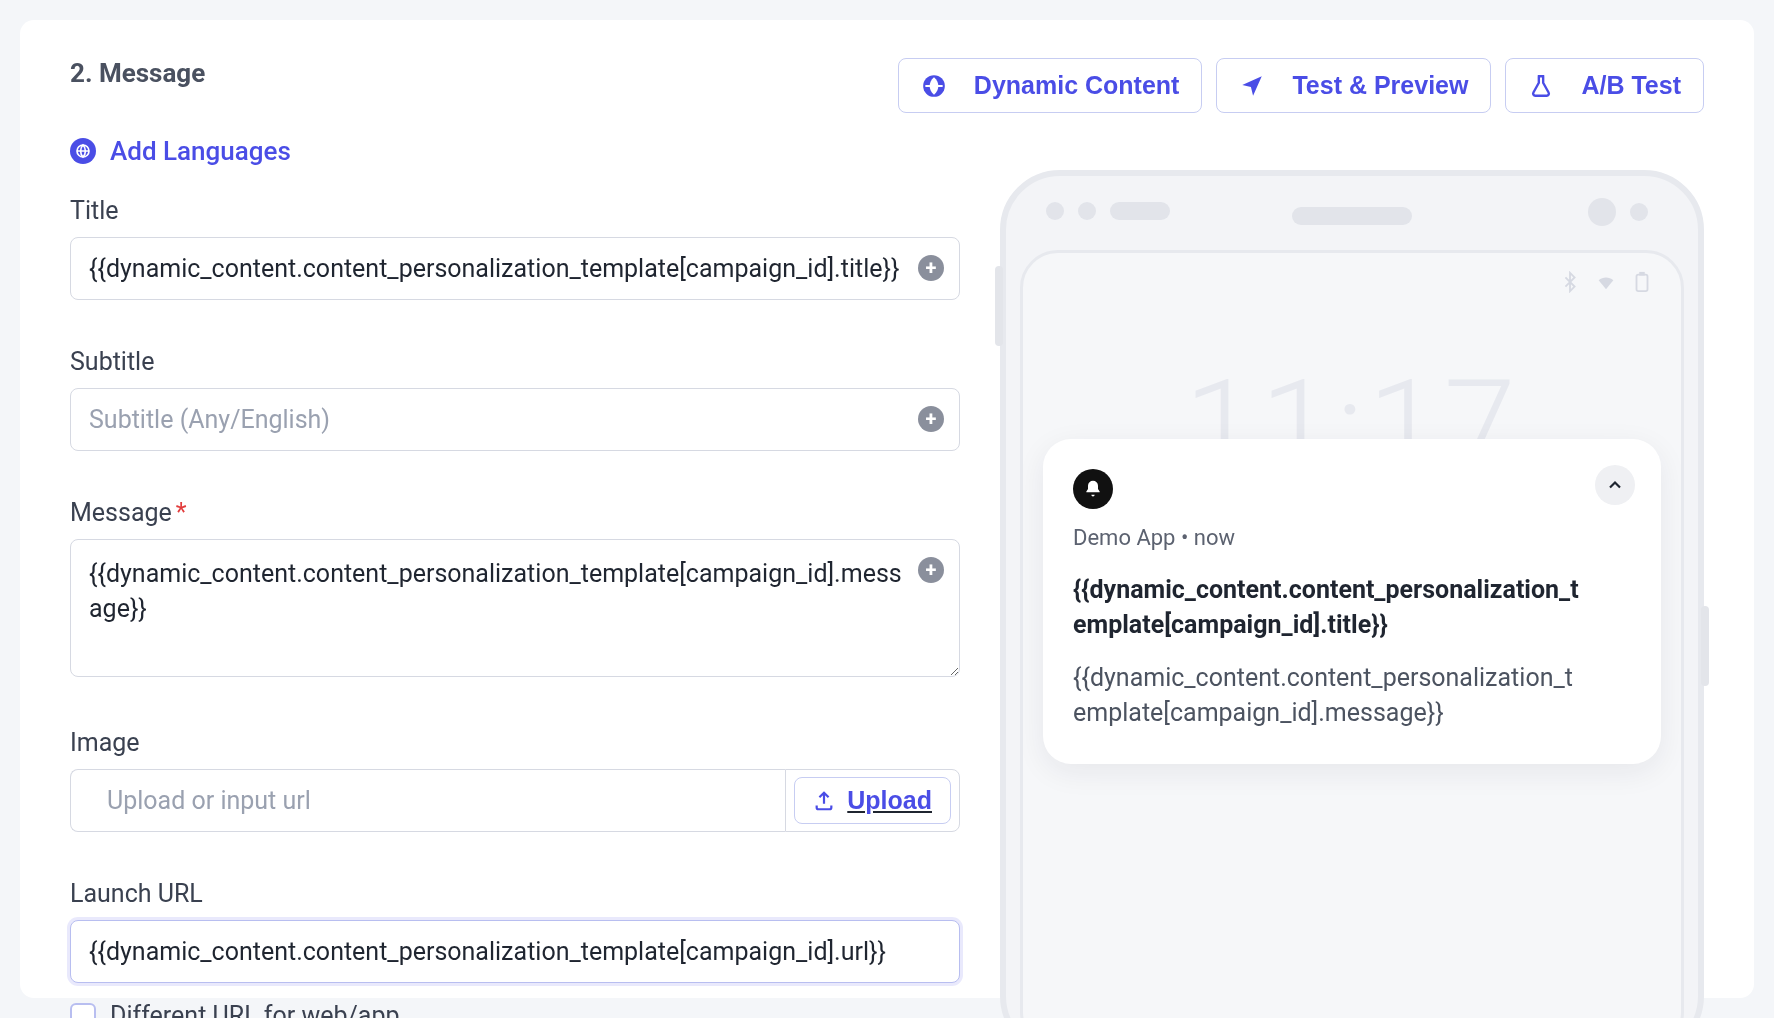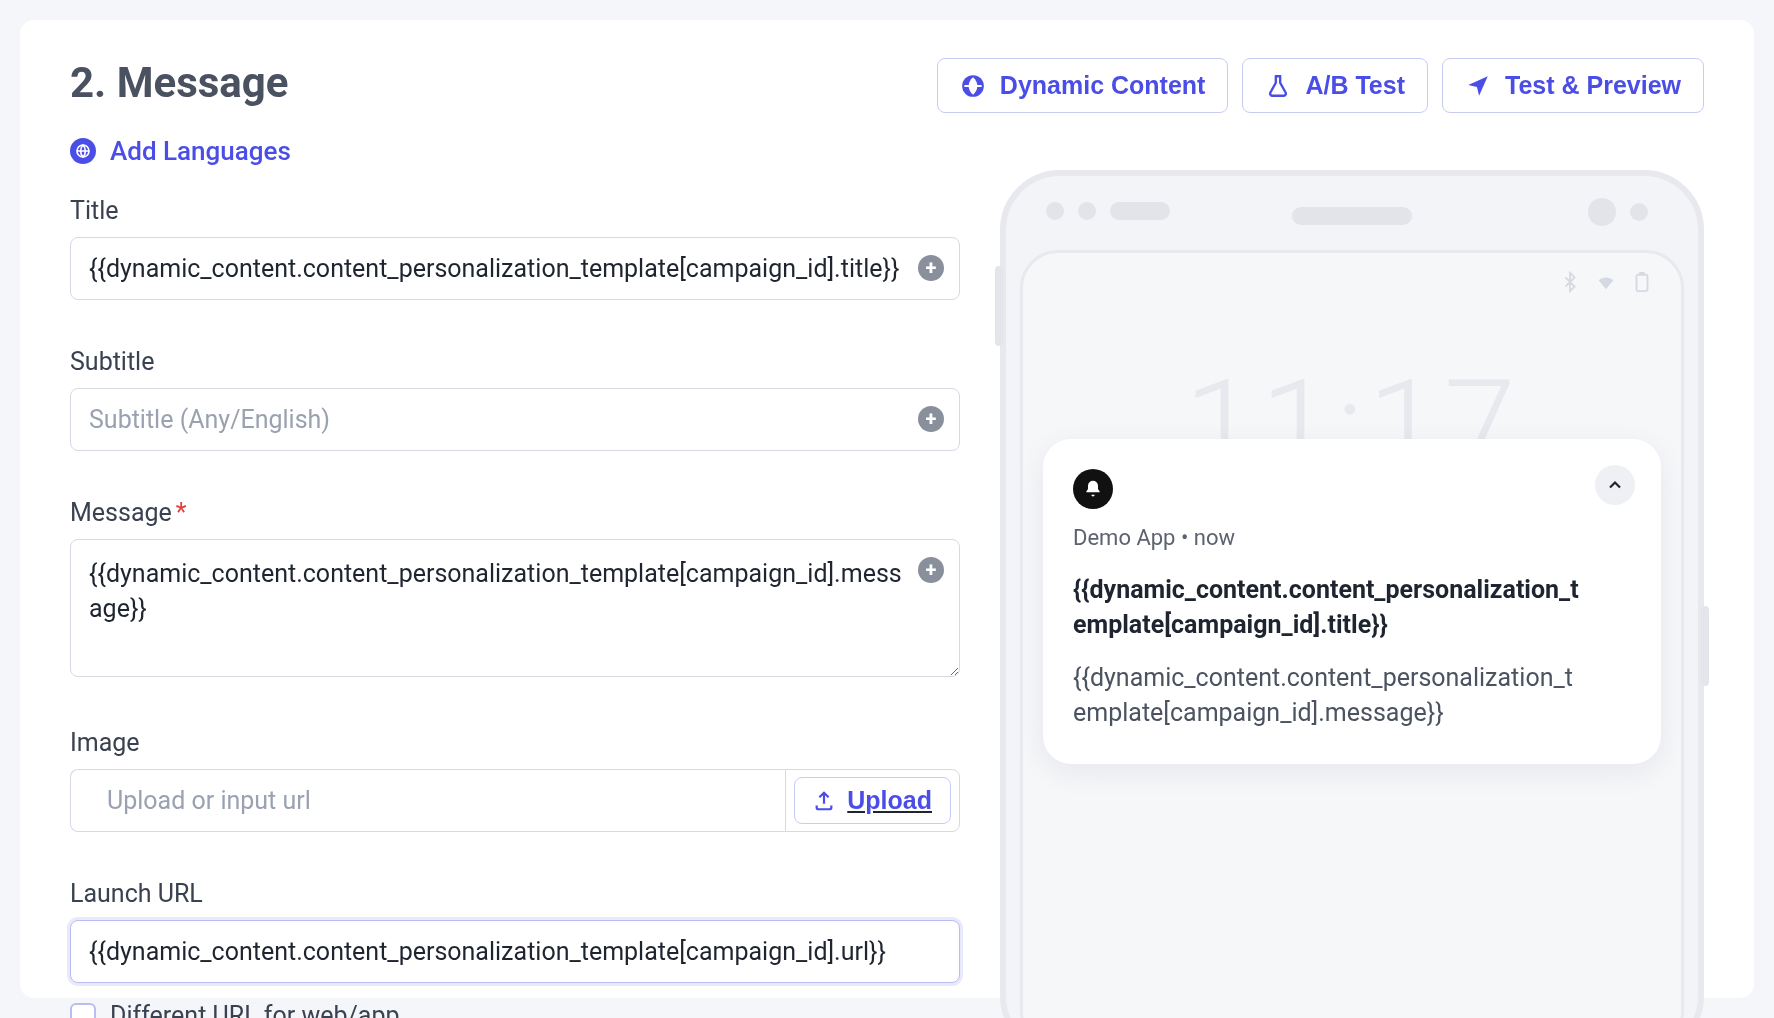--- a/index.html
+++ b/index.html
@@ -36,32 +36,32 @@
   .header-row {
     position: absolute;
     top: 38px;
     left: 50px;
     right: 50px;
     display: flex;
     align-items: flex-start;
     justify-content: space-between;
   }
   .section-title {
-    font-size: 42px;
+    font-size: 26px;
     font-weight: 700;
     color: #4a5160;
   }
   .header-actions {
     display: flex;
     gap: 14px;
   }
   .btn-outline {
     display: inline-flex;
     align-items: center;
-    gap: 14px;
+    gap: 27px;
     background: #fff;
     border: 1.5px solid #c7cdf2;
     color: #4a4de6;
     font-size: 25px;
     font-weight: 600;
     padding: 12px 22px;
     border-radius: 8px;
     cursor: pointer;
   }
   .btn-outline svg { width: 26px; height: 26px; }
@@ -293,30 +293,30 @@
     <div class="header-actions">
       <button class="btn-outline">
         <svg viewBox="0 0 24 24" fill="currentColor">
             <circle cx="12" cy="12" r="10" fill="#4a4de6"></circle>
             <path d="M4 12h16" stroke="#fff" stroke-width="1.8"></path>
             <path d="M12 4c2.8 2.4 4 5.2 4 8s-1.2 5.6-4 8c-2.8-2.4-4-5.2-4-8s1.2-5.6 4-8z" fill="#fff"></path>
           </svg>
         <span>Dynamic Content</span>
       </button>
       <button class="btn-outline">
+        <svg viewBox="0 0 24 24" fill="currentColor">
+            <path d="M3 11l18-8-8 18-2-8-8-2z"></path>
+          </svg>
+        <span>Test &amp; Preview</span>
+      </button>
+      <button class="btn-outline">
         <svg viewBox="0 0 24 24" fill="none" stroke="currentColor" stroke-width="2.2">
             <path d="M9 3h6M10 3v6l-5 9a2 2 0 0 0 1.7 3h10.6a2 2 0 0 0 1.7-3l-5-9V3"></path>
           </svg>
         <span>A/B Test</span>
-      </button>
-      <button class="btn-outline">
-        <svg viewBox="0 0 24 24" fill="currentColor">
-            <path d="M3 11l18-8-8 18-2-8-8-2z"></path>
-          </svg>
-        <span>Test &amp; Preview</span>
       </button>
     </div>
   </div>
 
   <div class="left-col">
     <div class="left-inner">
 
       <div class="add-lang">
         <span class="icon-circ">
           <svg viewBox="0 0 24 24" width="16" height="16" fill="none" stroke="#fff" stroke-width="2.5">

